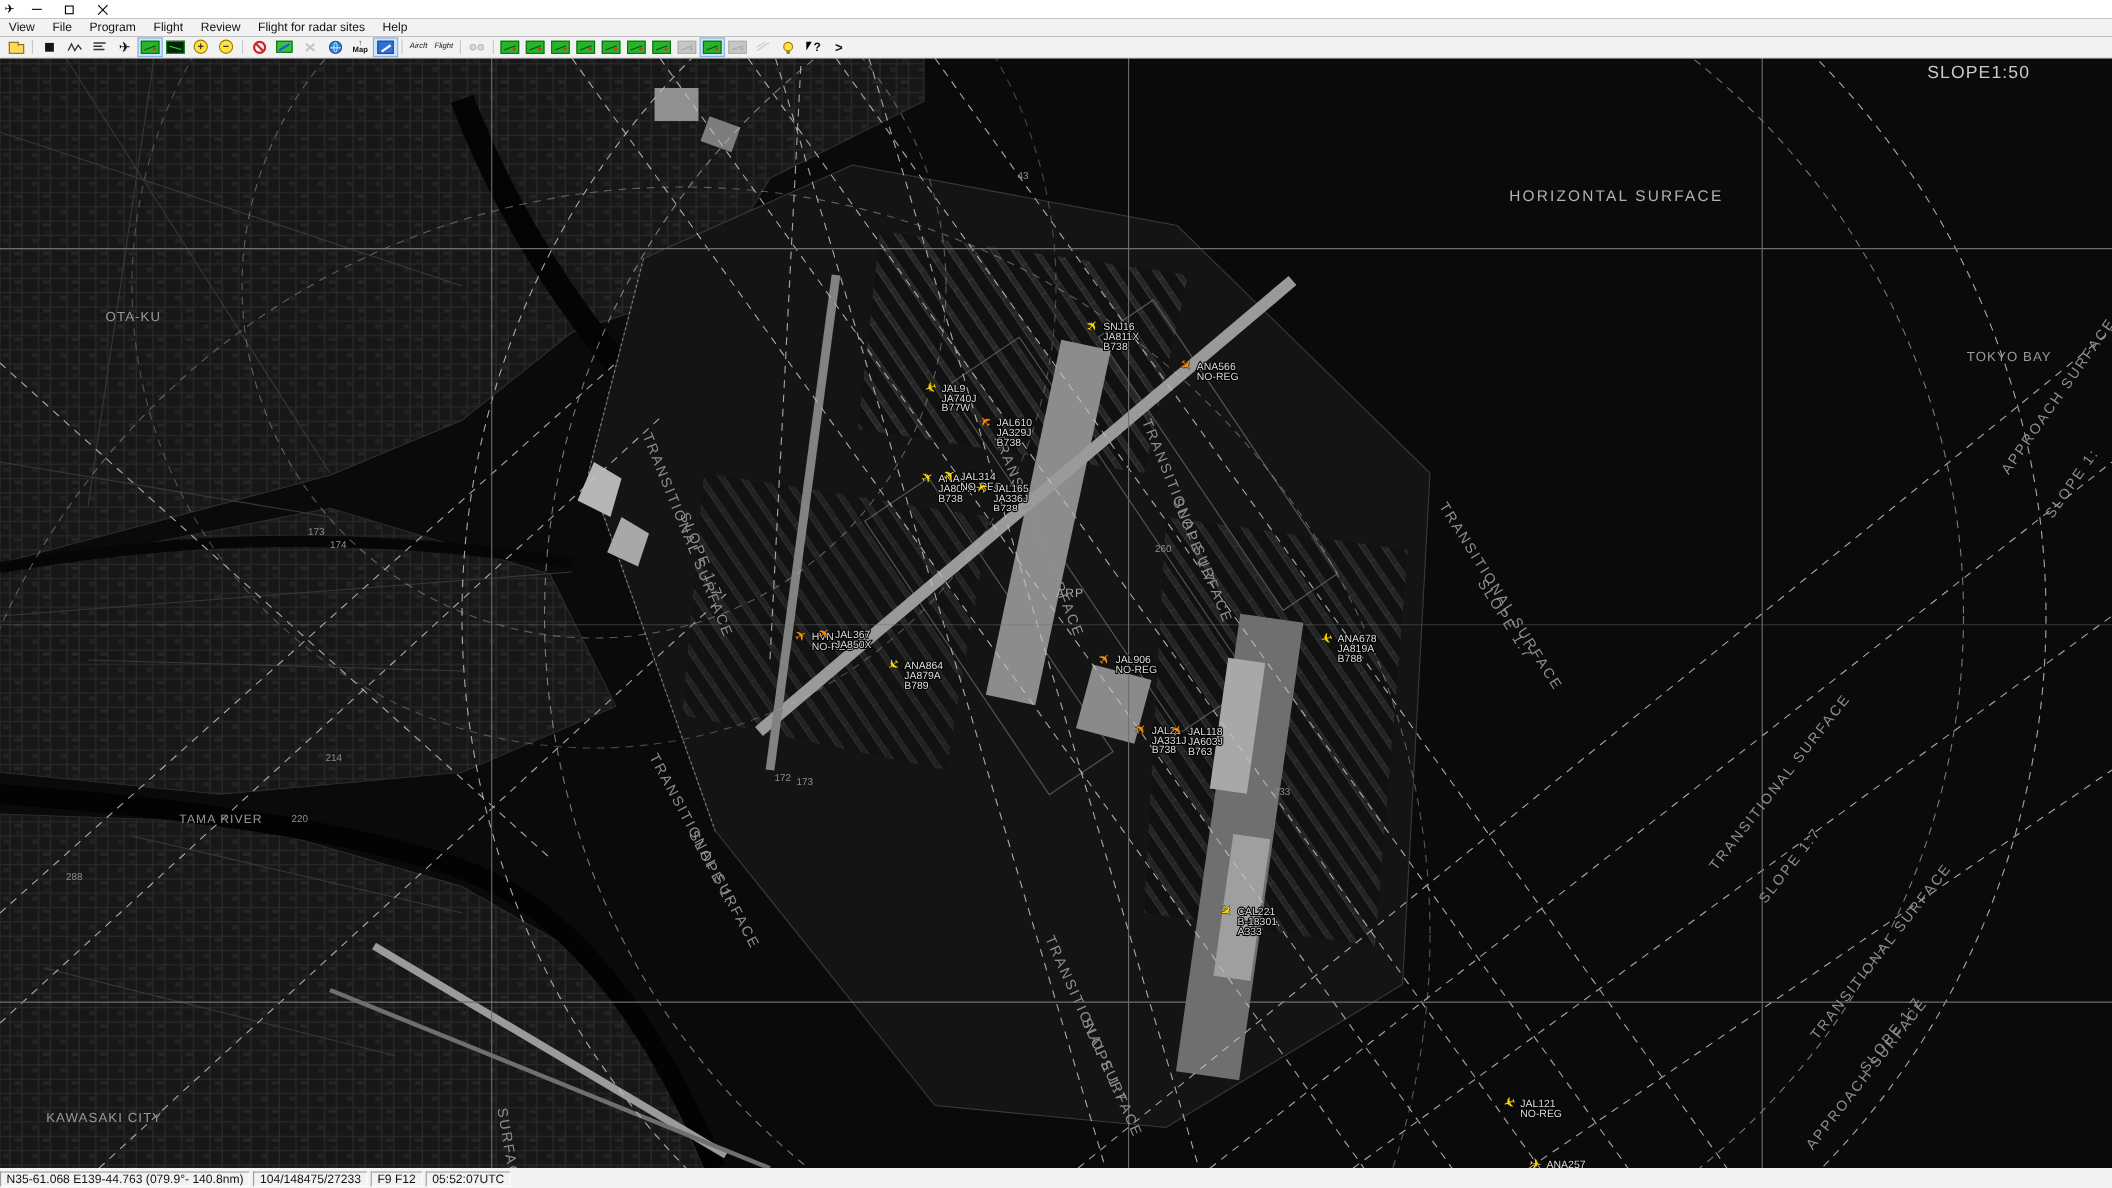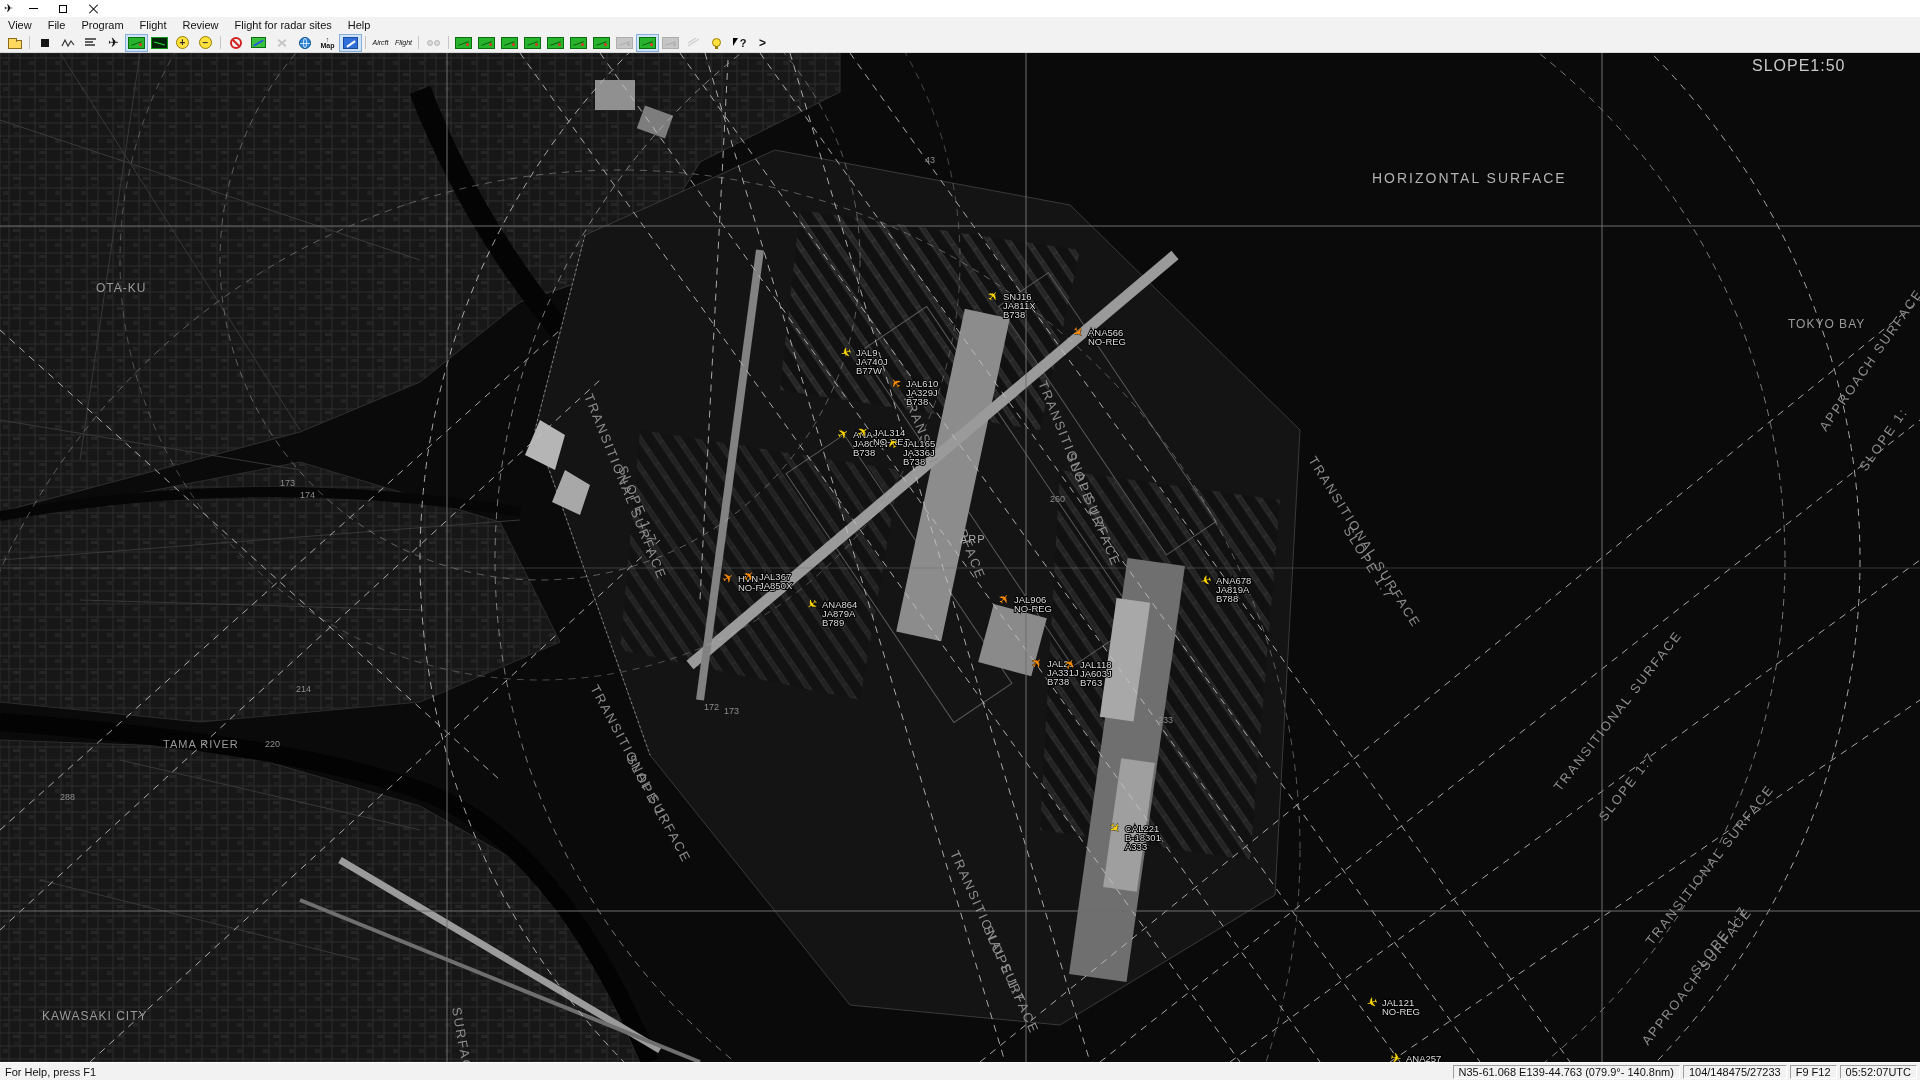--- a/index.html
+++ b/index.html
@@ -465,18 +465,17 @@
         </g>
         <g transform="translate(1396,1058)">
           <text class="ac-icon" transform="rotate(10)" fill="#ffd800">✈</text>
           <text class="ac-label" x="10" y="4">ANA257</text>
         </g>
       </g>
 </svg>
 </div>
 
 <div class="statusbar">
-  <div class="sb-help">For Help, press F1</div>
   <div class="sb-seg">N35-61.068 E139-44.763 (079.9°- 140.8nm)</div>
   <div class="sb-seg">104/148475/27233</div>
   <div class="sb-seg">F9 F12</div>
   <div class="sb-seg">05:52:07UTC</div>
 </div>
 
 </body></html>

